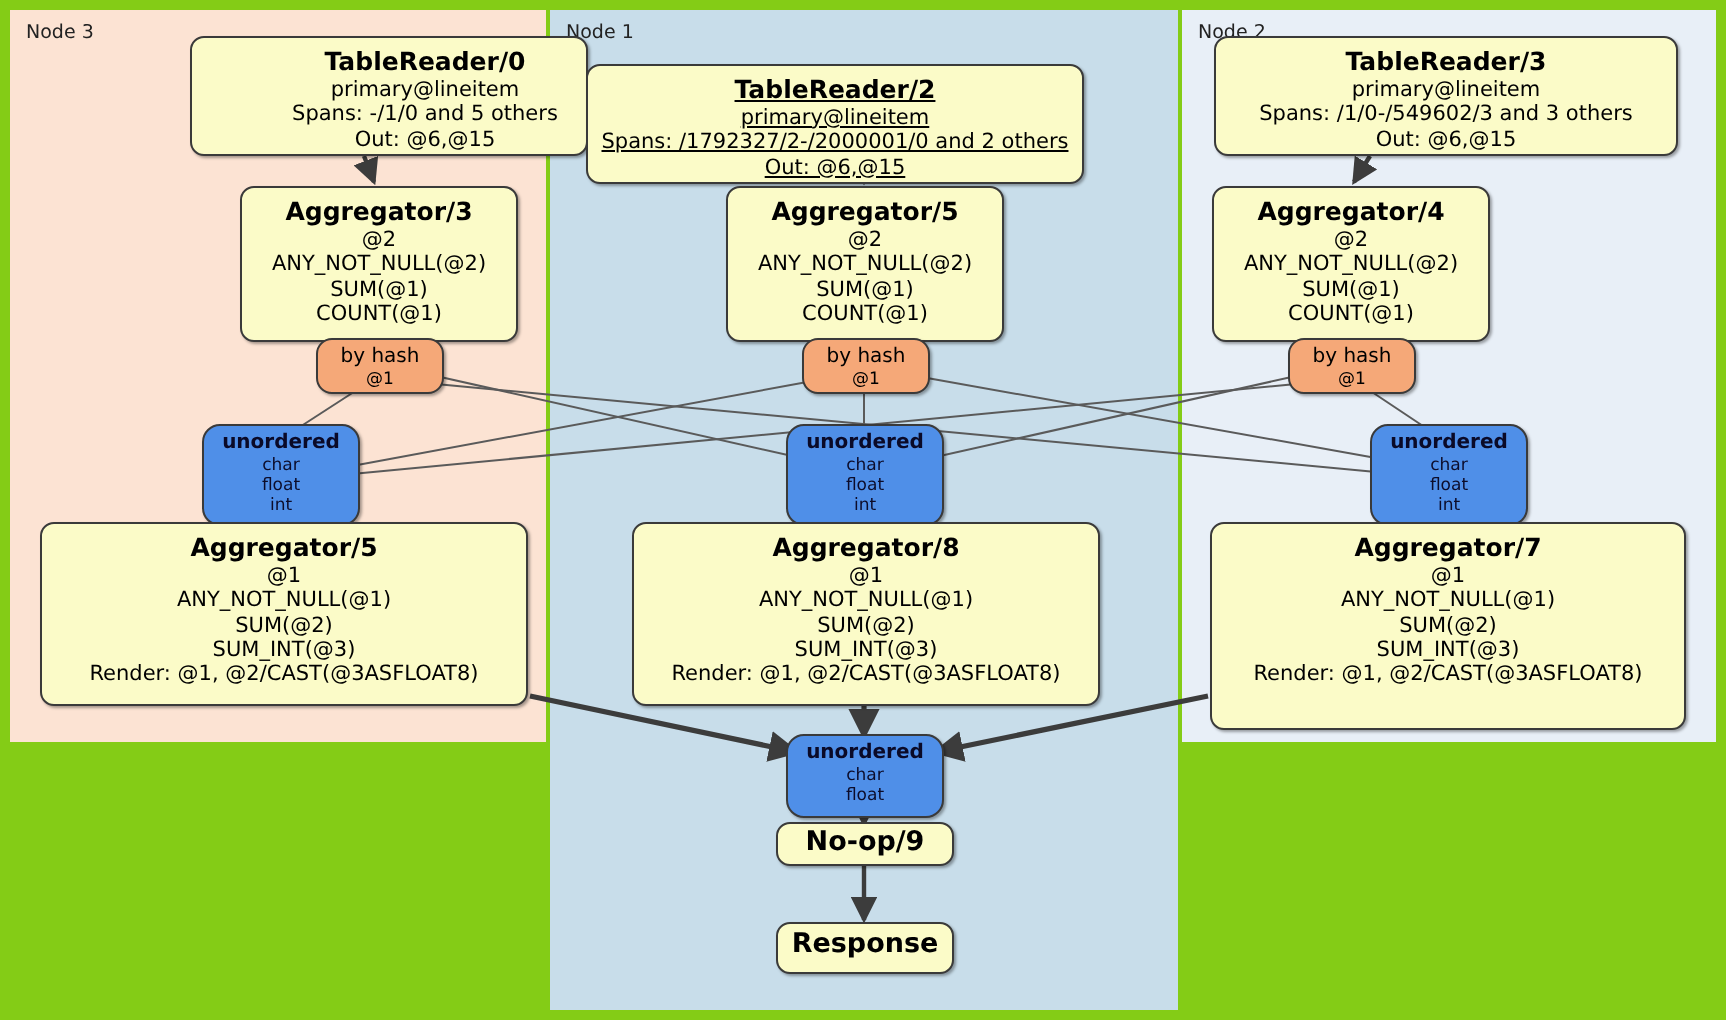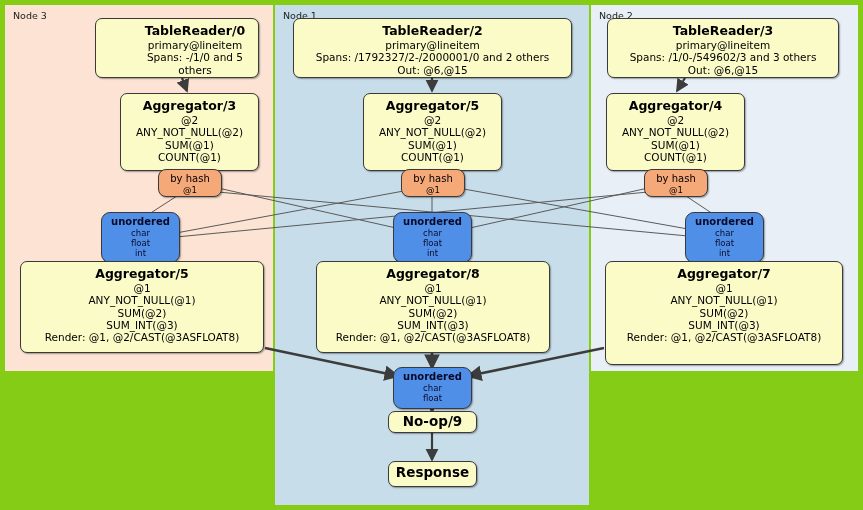--- a/index.html
+++ b/index.html
@@ -135,28 +135,28 @@
       <path d="M432,352 L432,368" stroke-width="2.6" marker-end="url(#arrowThick)"></path>
       <path d="M604,348 L468,376" stroke-width="2.6" marker-end="url(#arrowThick)"></path>
     </g>
 
     <g stroke="#3c3c3c" fill="none">
       <path d="M432,408 L432,412" stroke-width="2.2" marker-end="url(#arrowThick)"></path>
       <path d="M432,433 L432,460" stroke-width="2.2" marker-end="url(#arrowThick)"></path>
     </g>
   </svg>
 
-  <div class="node-box box-yellow pad5" style="left:95px; top:18px; width:164px; height:60px;padding-left:36px;">
+  <div class="node-box box-yellow pad5" style="left:95px; top:18px; width:199px; height:60px;padding-left:36px;">
     <span class="t-title">TableReader/0</span>
     <span class="t-sub">primary@lineitem</span>
     <span class="t-sub">Spans: -/1/0 and 5 others</span>
     <span class="t-sub">Out: @6,@15</span>
   </div>
 
-  <div class="node-box box-yellow pad5" style="left:293px; top:18px; width:279px; height:60px;">
+  <div class="node-box box-yellow pad5" style="left:293px; top:32px; width:249px; height:60px;text-decoration:underline;">
     <span class="t-title">TableReader/2</span>
     <span class="t-sub">primary@lineitem</span>
     <span class="t-sub">Spans: /1792327/2-/2000001/0 and 2 others</span>
     <span class="t-sub">Out: @6,@15</span>
   </div>
 
   <div class="node-box box-yellow pad5" style="left:607px; top:18px; width:232px; height:60px;">
     <span class="t-title">TableReader/3</span>
     <span class="t-sub">primary@lineitem</span>
     <span class="t-sub">Spans: /1/0-/549602/3 and 3 others</span>

